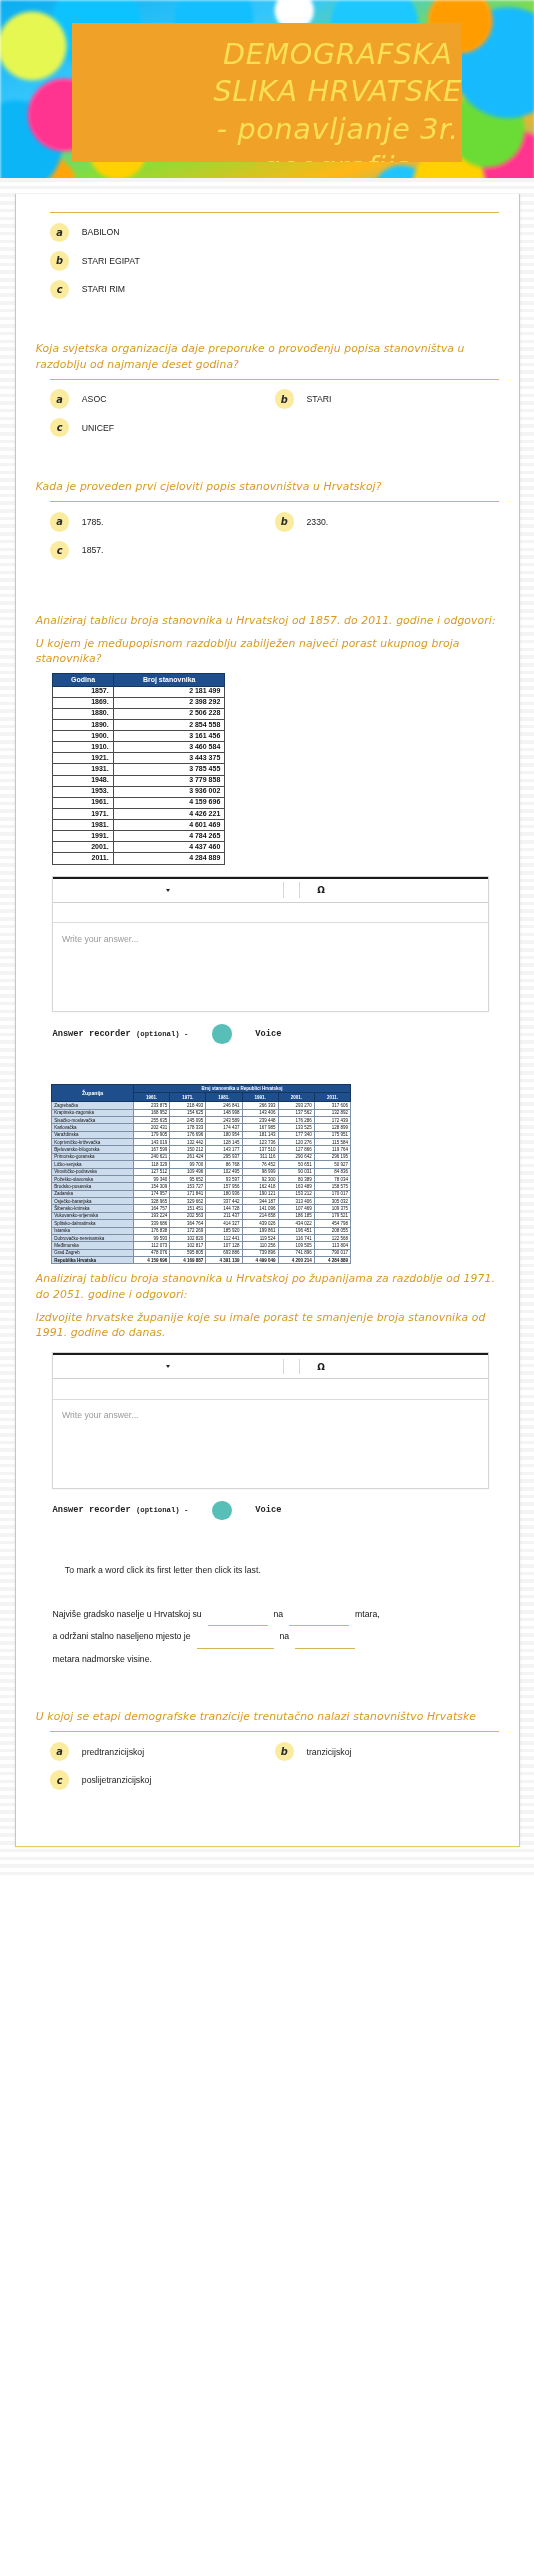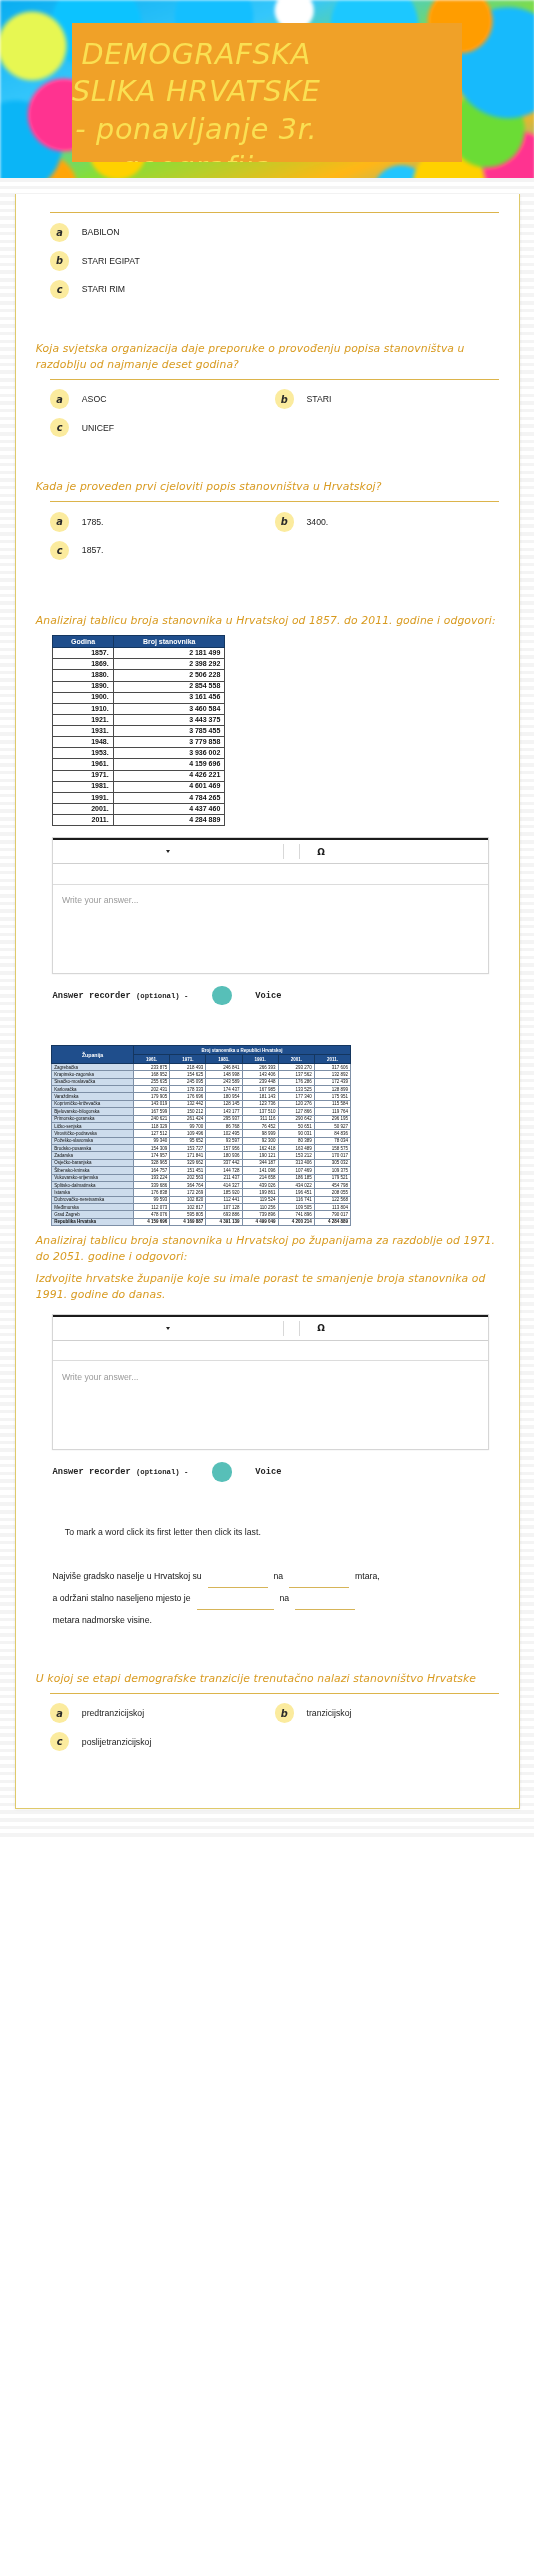--- a/index.html
+++ b/index.html
@@ -49,21 +49,21 @@
   }
   .hero-title {
     position: absolute;
     left: 72px;
     top: 23px;
     width: 390px;
     height: 139px;
     background: #f0a128;
     display: flex;
     align-items: flex-start;
-    justify-content: flex-start;
+    justify-content: flex-end;
     padding-top: 12.5px;
     overflow: hidden;
   }
   .hero-title-text {
     font-family: "DejaVu Sans", sans-serif;
     font-style: italic;
     font-weight: 400;
     font-size: 28.6px;
     line-height: 1.32;
     color: #fae052;
@@ -380,31 +380,32 @@
       <div class="qblock" style="margin-top:33px">
         <div class="qtext">Kada je proveden prvi cjeloviti popis stanovništva u Hrvatskoj?</div>
         <hr class="qrule">
         <div class="opts">
           <div class="opt">
             <span class="opt-badge">a</span>
             <span class="opt-label">1785.</span>
           </div>
           <div class="opt">
             <span class="opt-badge">b</span>
-            <span class="opt-label">3400.</span>
+            <span class="opt-label">2330.</span>
           </div>
           <div class="opt">
             <span class="opt-badge">c</span>
             <span class="opt-label">1857.</span>
           </div>
         </div>
       </div>
 
       <div class="qblock" style="margin-top:44px">
         <div class="qtext">Analiziraj tablicu broja stanovnika u Hrvatskoj od 1857. do 2011. godine i odgovori:</div>
+        <div class="qtext" style="margin-top:7px">U kojem je međupopisnom razdoblju zabilježen najveći porast ukupnog broja stanovnika?</div>
 
         <div class="pop-table-wrap">
           <table class="pop">
             <thead>
               <tr>
                 <th>Godina</th>
                 <th>Broj stanovnika</th>
               </tr>
             </thead>
             <tbody>

